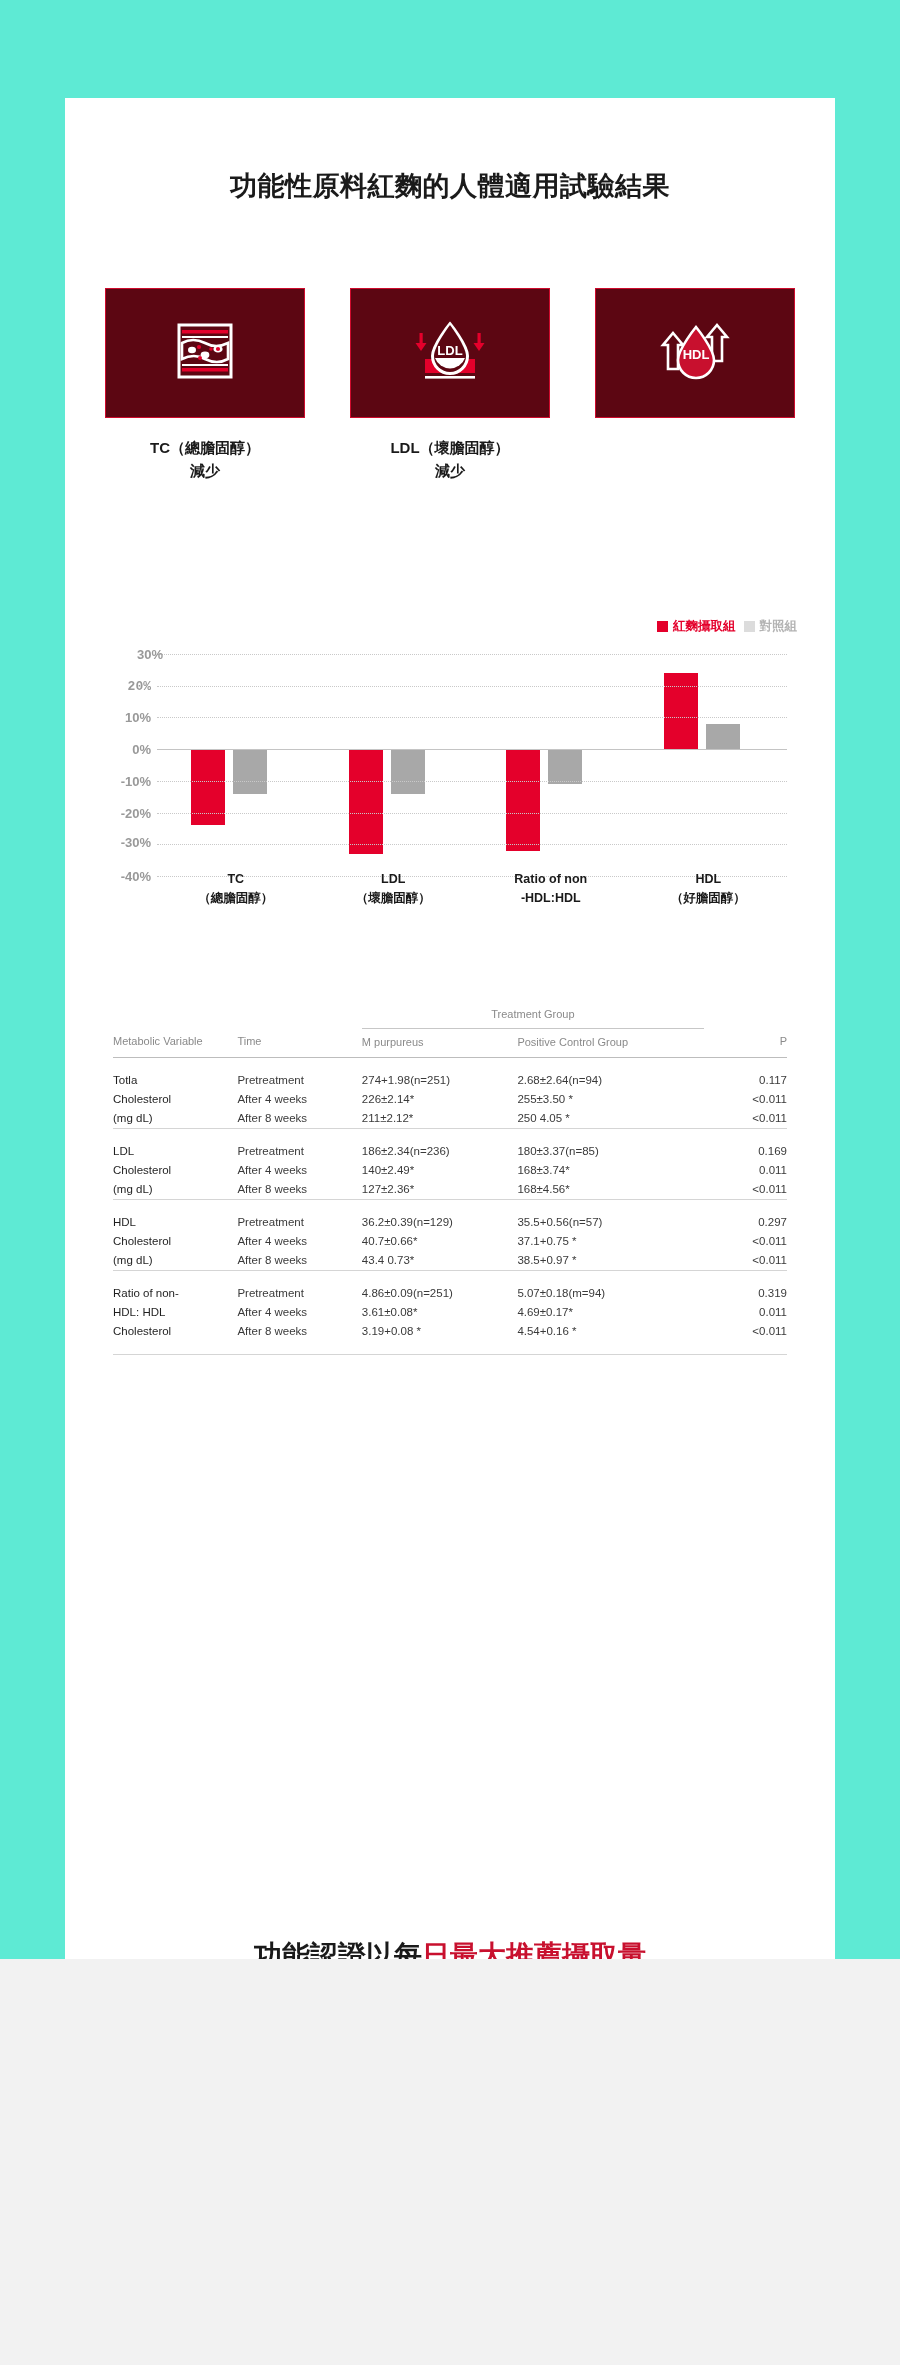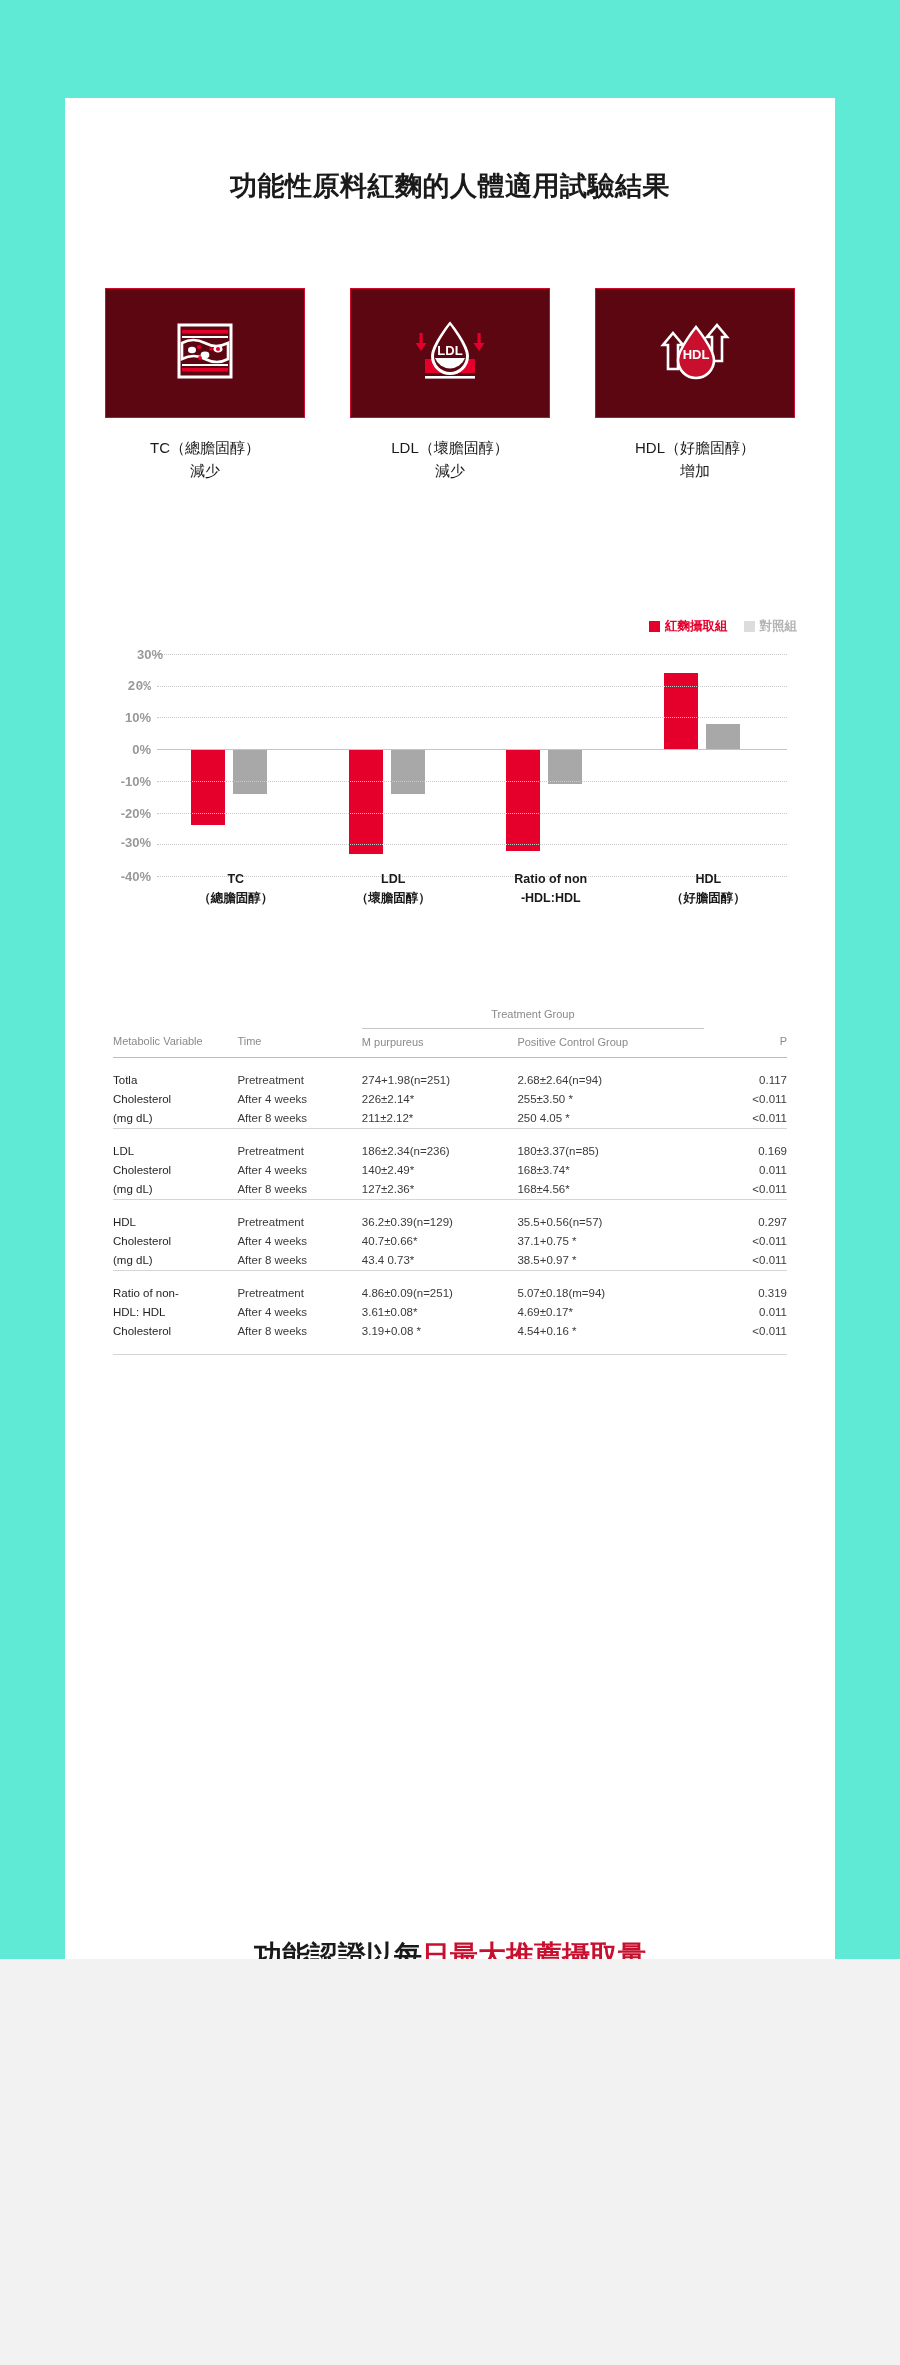--- a/index.html
+++ b/index.html
@@ -53,38 +53,38 @@
     border: 1.5px solid #cf0a2c;
     display: flex;
     align-items: center;
     justify-content: center;
   }
   .icon-caption {
     margin-top: 18px;
     font-size: 15px;
     line-height: 1.55;
     color: #1a1a1a;
-    font-weight: 400;
+    font-weight: 700;
   }
 
   
   .chart-wrap {
     position: absolute;
     left: 20px;
     top: 520px;
     width: 730px;
     height: 320px;
   }
   .legend {
     position: absolute;
     right: 18px;
     top: 0;
     display: flex;
     align-items: center;
-    gap: 16px;
+    gap: 8px;
     font-size: 12.5px;
   }
   .legend .sw { width: 11px; height: 11px; display: inline-block; }
   .legend .lg-item { display: flex; align-items: center; gap: 5px; }
   .lg-red { color: #e4002b; font-weight: 700; }
   .lg-gray { color: #b3b3b3; font-weight: 700; }
 
   .plot {
     position: absolute;
     left: 72px;
@@ -278,24 +278,20 @@
           <span>
             <svg width="92" height="80" viewBox="0 0 92 80">
               <g fill="#5c0612" stroke="#ffffff" stroke-width="2.6">
                 <polygon points="24,22 34,34 29,34 29,58 19,58 19,34 14,34"></polygon>
                 <polygon points="68,14 78,26 73,26 73,50 63,50 63,26 58,26"></polygon>
               </g>
               <path d="M47 16 C47 16 65 38 65 49 a18 18 0 0 1 -36 0 C29 38 47 16 47 16 z" fill="#c8102e" stroke="#ffffff" stroke-width="2.6"></path>
               <text x="47" y="48" font-family="Liberation Sans, sans-serif" font-size="13" font-weight="700" fill="#ffffff" text-anchor="middle">HDL</text>
             </svg>
           </span>
-        </div>
-        <div class="icon-caption">
-          <div>HDL（好膽固醇）</div>
-          <div>增加</div>
         </div>
       </div>
     </div>
 
     <div class="chart-wrap">
       <div class="legend">
         <span class="lg-item">
           <span class="sw" style="background:#e4002b"></span>
           <span class="lg-red">紅麴攝取組</span>
         </span>

